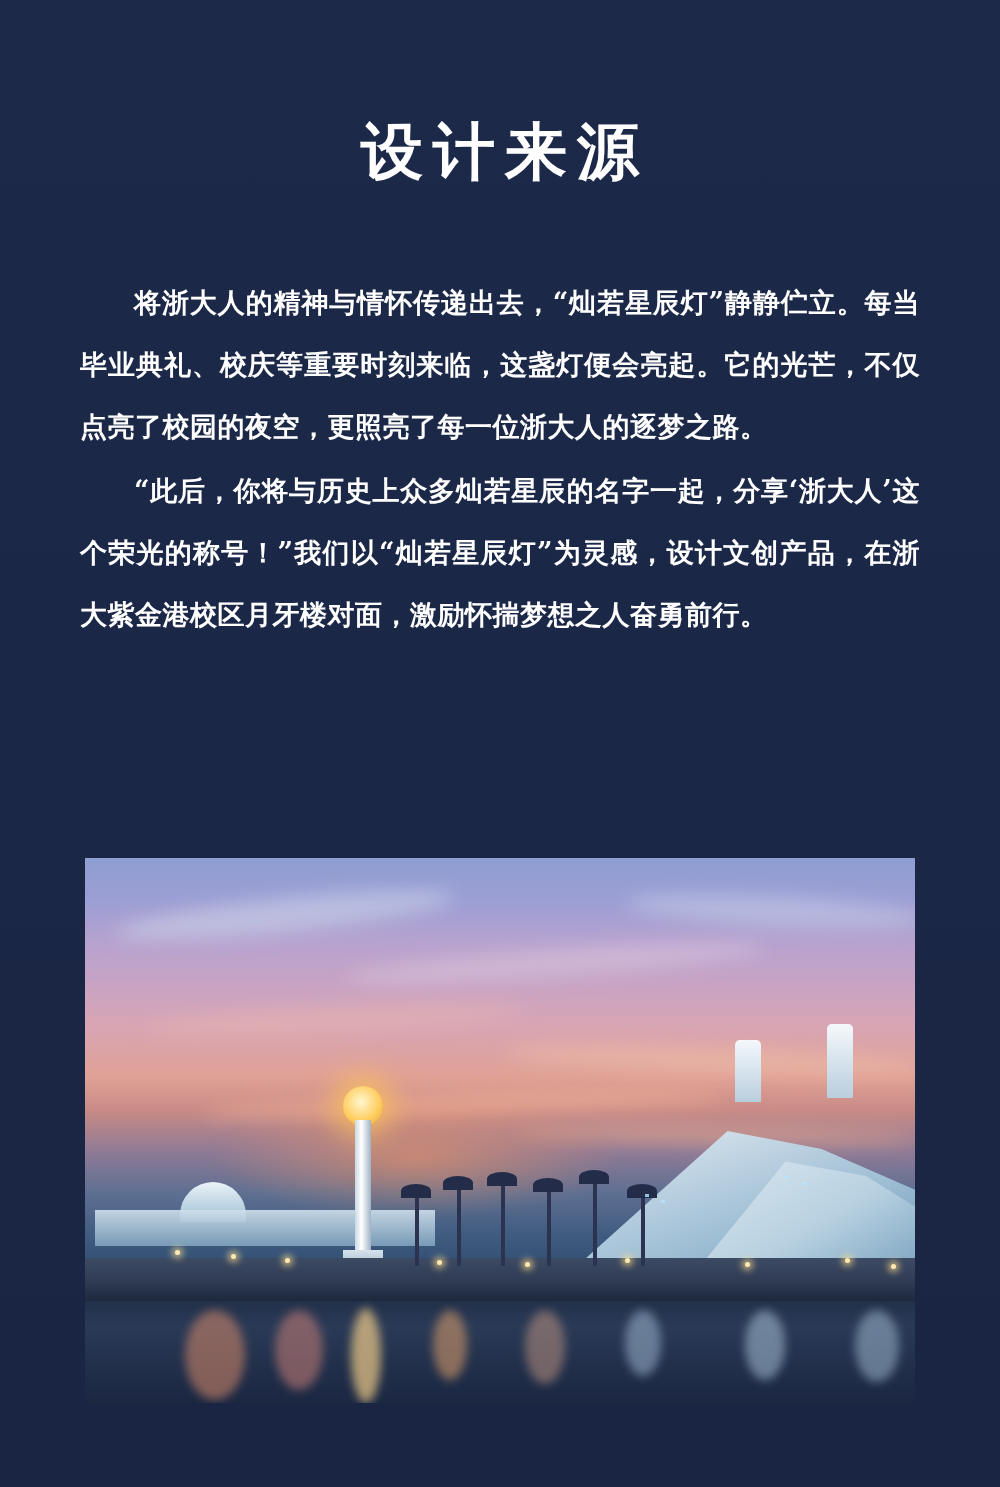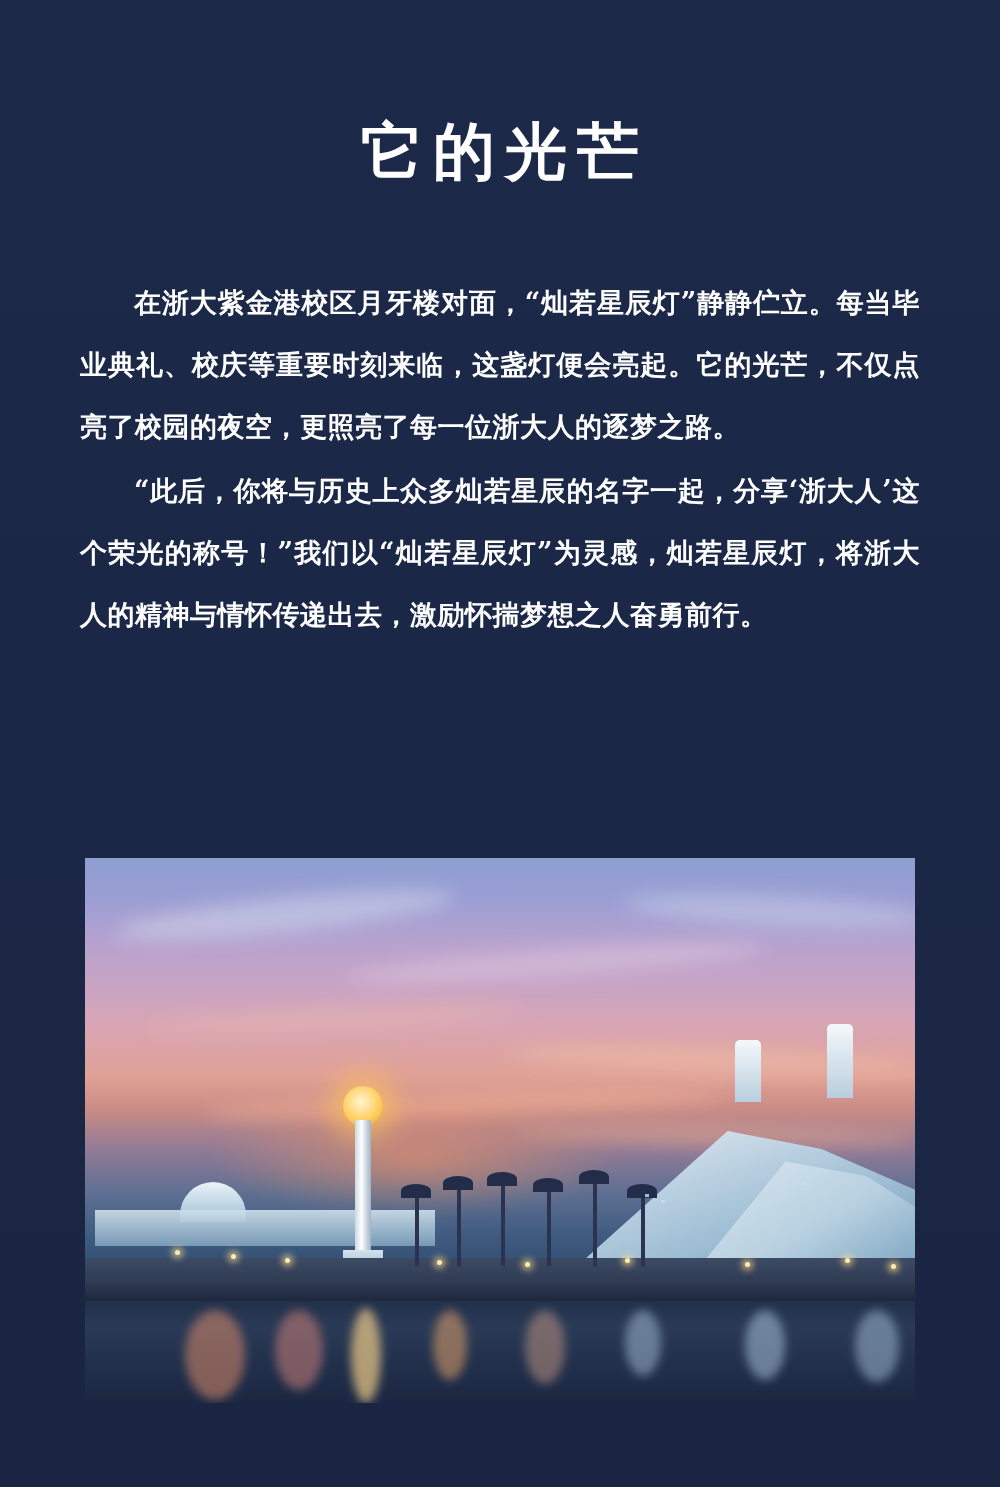--- a/index.html
+++ b/index.html
@@ -261,26 +261,26 @@
     height: 3px;
     background: rgba(180,230,255,.8);
   }
 </style>
 </head>
 <body>
 
 <div class="page">
 
   <div class="header">
-    <div class="title-cn">它的光芒</div>
+    <div class="title-cn">设计来源</div>
   </div>
 
   <div class="body-copy">
-    <p class="para">在浙大紫金港校区月牙楼对面，“灿若星辰灯”静静伫立。每当毕业典礼、校庆等重要时刻来临，这盏灯便会亮起。它的光芒，不仅点亮了校园的夜空，更照亮了每一位浙大人的逐梦之路。</p>
-    <p class="para">“此后，你将与历史上众多灿若星辰的名字一起，分享‘浙大人’这个荣光的称号！”我们以“灿若星辰灯”为灵感，灿若星辰灯，将浙大人的精神与情怀传递出去，激励怀揣梦想之人奋勇前行。</p>
+    <p class="para">将浙大人的精神与情怀传递出去，“灿若星辰灯”静静伫立。每当毕业典礼、校庆等重要时刻来临，这盏灯便会亮起。它的光芒，不仅点亮了校园的夜空，更照亮了每一位浙大人的逐梦之路。</p>
+    <p class="para">“此后，你将与历史上众多灿若星辰的名字一起，分享‘浙大人’这个荣光的称号！”我们以“灿若星辰灯”为灵感，设计文创产品，在浙大紫金港校区月牙楼对面，激励怀揣梦想之人奋勇前行。</p>
   </div>
 
   <div class="photo-wrap">
     <div class="photo">
       <div class="sky"></div>
       <div class="cloud c1"></div>
       <div class="cloud c2"></div>
       <div class="cloud c3"></div>
       <div class="cloud c4"></div>
       <div class="cloud c5"></div>

